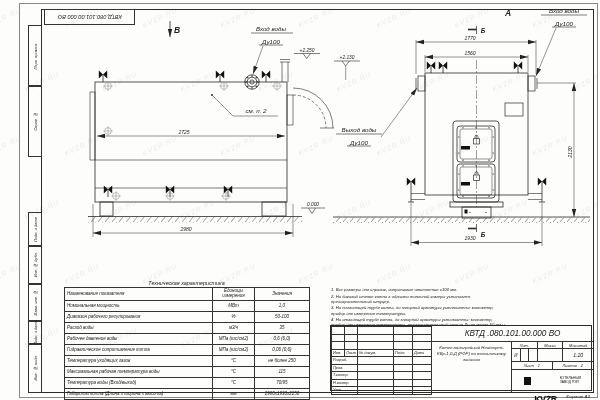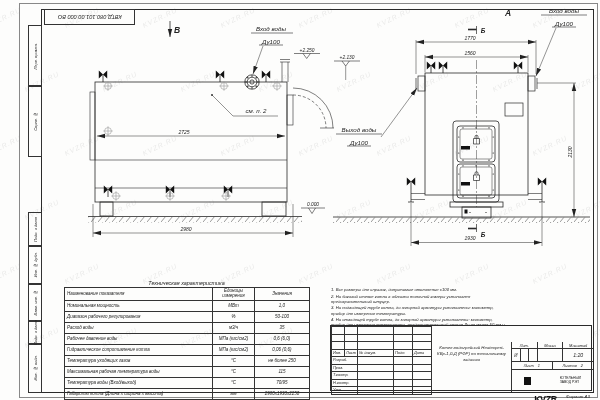--- a/index.html
+++ b/index.html
@@ -484,20 +484,21 @@
             <td></td>
           </tr>
       <tr>
             <td colspan="2">Утв.</td>
             <td></td>
             <td></td>
             <td></td>
           </tr>
     </tbody>
       </table>
+    <div class="tb-doc">КВТД .080.101.00.000  ВО</div>
     <div class="tb-name">Котел водогрейный Heatexpert-КВр-1,0-Д (РФР) по техническому заданию</div>
     <div class="tb-right">
       <div class="row" style="height:7px;">
         <div class="cell" style="width:26px;">Лит.</div>
         <div class="cell" style="width:26px;">Масса</div>
         <div class="cell" style="width:30px;">Масштаб</div>
       </div>
       <div class="row" style="height:13px;">
         <div class="cell" style="width:26px;padding:0;">
             <div class="litbox">

